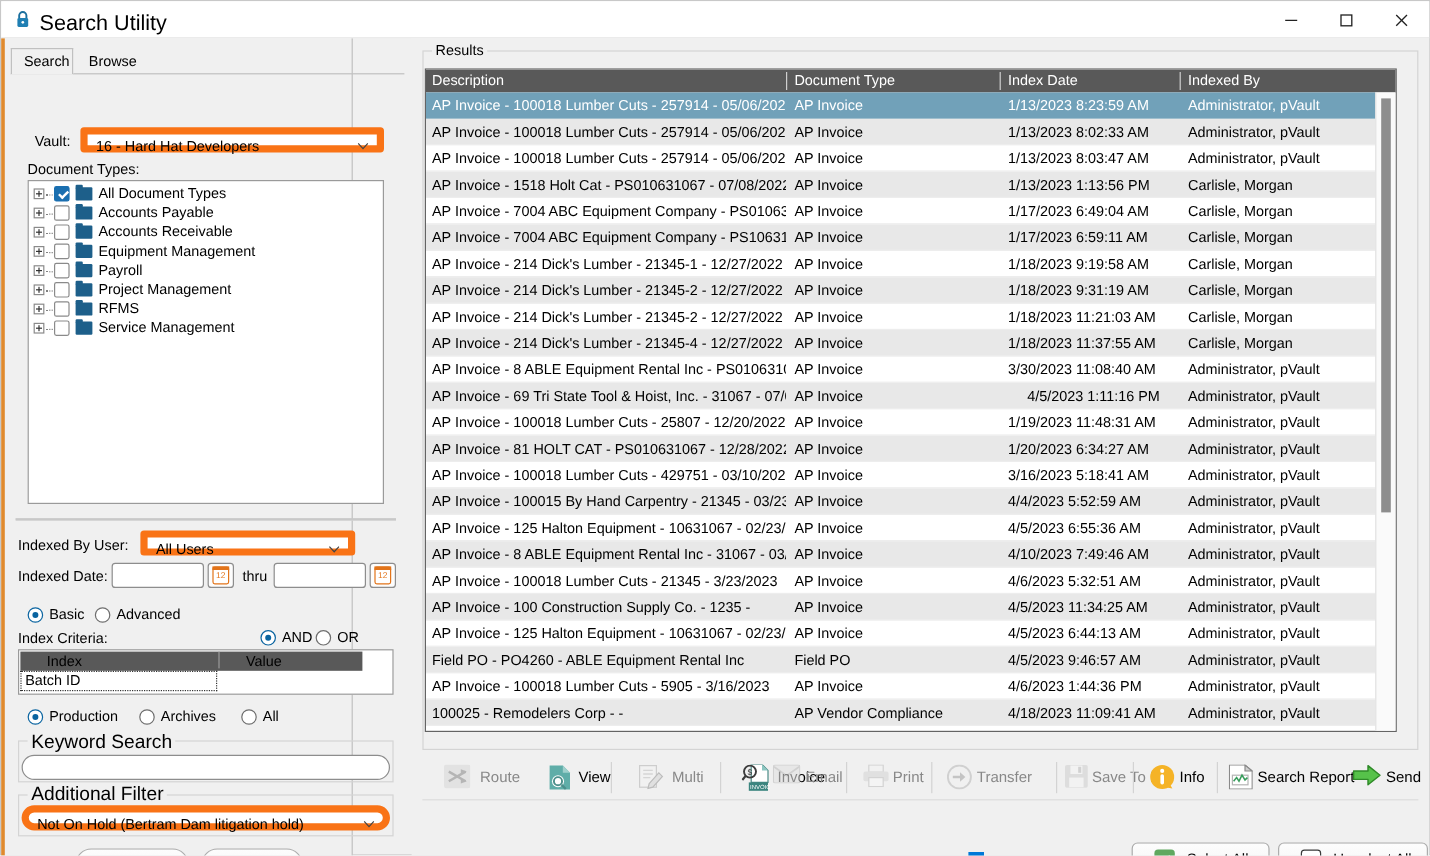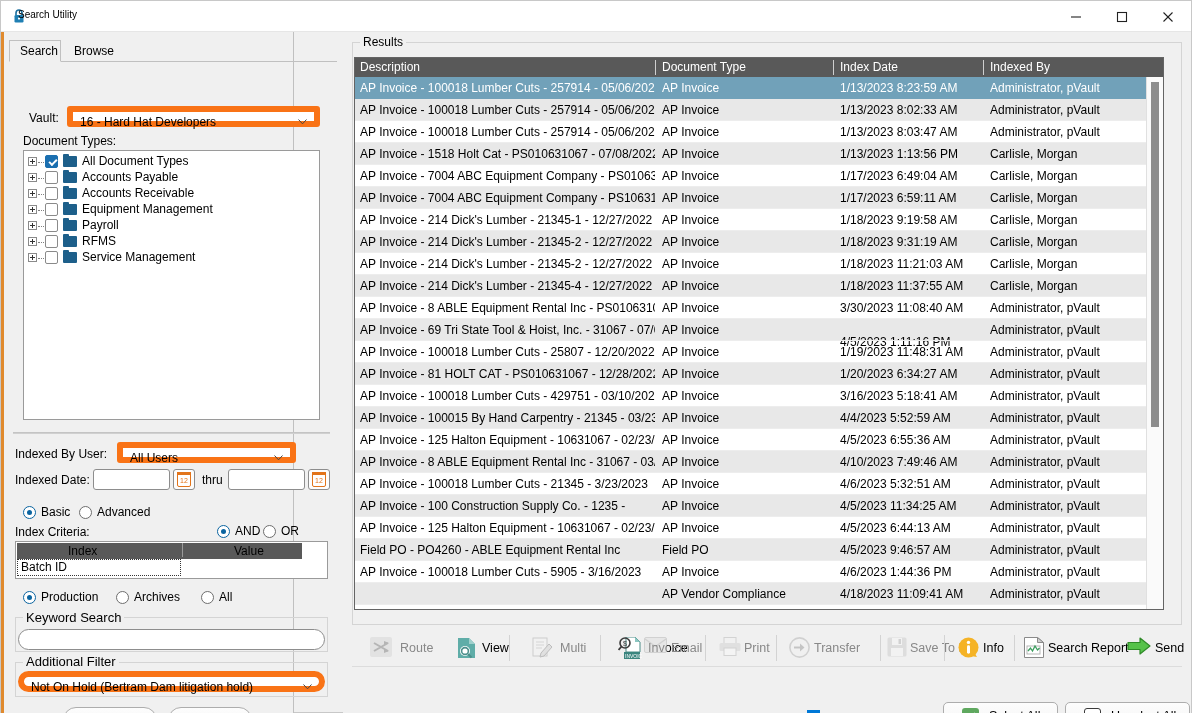--- a/index.html
+++ b/index.html
@@ -11,38 +11,38 @@
     color:#000;
     background:#ffffff;
     overflow:hidden;
     -webkit-font-smoothing:none;
   }
   .window { position:relative; width:1192px; height:713px; background:#f0f0f0; border:1px solid #c8c8c8; }
 
   
   .titlebar { position:absolute; left:0; top:0; width:1190px; height:31px; background:#ffffff; border-bottom:1px solid #e6e6e6; }
   .title-lock { position:absolute; left:10px; top:7px; width:16px; height:16px; }
-  .title-text { position:absolute; left:17px; top:8px; font-size:10px; color:#000; }
+  .title-text { position:absolute; left:32px; top:8px; font-size:18px; color:#000; }
   .winbtn { position:absolute; top:0; width:46px; height:31px; cursor:default; }
   .winbtn svg { position:absolute; left:50%; top:50%; transform:translate(-50%,-50%); }
   .btn-min { right:92px; }
   .btn-max { right:46px; }
   .btn-close { right:0px; }
 
   
   .leftpane { position:absolute; left:0px; top:31px; width:293px; height:681px; background:#f0f0f0; border-right:1px solid #c0c0c0; }
   .accentbar { position:absolute; left:0; top:0; width:3px; height:681px; background:#e08a2e; }
 
   .tabstrip { position:absolute; left:8px; top:8px; width:328px; height:22px; }
   .tab { position:absolute; top:0; height:22px; padding:3px 10px 0 10px; font-size:12px; border:1px solid transparent; }
   .tab.active { background:#f0f0f0; border:1px solid #c0c0c0; border-bottom:1px solid #f0f0f0; z-index:2; }
   .tabline { position:absolute; left:8px; top:29px; width:328px; height:1px; background:#c0c0c0; }
 
   .group { position:absolute; border:1px solid #d4d4d4; }
-  .grouplabel { position:absolute; font-size:13px; color:#000; background:#f0f0f0; padding:0 3px; }
+  .grouplabel { position:absolute; font-size:16px; color:#000; background:#f0f0f0; padding:0 3px; }
 
   .lbl { position:absolute; font-size:12px; color:#000; }
 
   .combo { position:absolute; height:21px; background:#fff; border:6px solid #f97316; border-radius:3px; }
   .combo .val { position:absolute; left:7px; top:3px; font-size:12px; white-space:nowrap; }
   .combo .arrow { position:absolute; right:7px; top:7px; width:9px; height:6px; }
 
   .treebox { position:absolute; left:22px; top:118px; width:297px; height:270px; background:#fff; border:1px solid #9a9a9a; overflow:hidden; }
   .tnode { position:relative; height:16px; padding-left:4px; }
   .tplus { position:absolute; left:4px; top:3px; width:9px; height:9px; border:1px solid #8a8a8a; background:#fff; }
@@ -65,21 +65,21 @@
   .calicon .n { position:absolute; left:2px; top:4px; font-size:7px; color:#e2741a; font-family:"Liberation Sans",sans-serif; }
 
   .radio { position:absolute; }
   .radio .dot { position:absolute; left:0; top:0; width:13px; height:13px; border:1px solid #6e6e6e; border-radius:50%; background:#fff; }
   .radio.on .dot { border:1px solid #0a64a0; }
   .radio.on .dot:after { content:""; position:absolute; left:3px; top:3px; width:5px; height:5px; border-radius:50%; background:#0a64a0; }
   .radio .rl { position:absolute; left:18px; top:-1px; font-size:12px; white-space:nowrap; }
 
   .critgrid { position:absolute; left:14px; top:509px; width:313px; height:38px; background:#fff; border:1px solid #9a9a9a; }
   .critgrid .hdr { position:absolute; left:0; top:0; height:16px; background:#595959; color:#fff; font-size:12px; }
-  .critgrid .hcell { position:absolute; top:0; height:16px; line-height:16px; padding-left:21px;margin-left:29px; }
+  .critgrid .hcell { position:absolute; top:0; height:16px; line-height:16px; padding-left:21px; }
   .critgrid .hsep { position:absolute; top:1px; width:1px; height:14px; background:#9a9a9a; }
   .critgrid .cell { position:absolute; top:17px; height:17px; line-height:17px; font-size:12px; padding-left:3px; }
   .critgrid .focusbox { position:absolute; left:1px; top:17px; width:164px; height:17px; border:1px dotted #333; }
 
   .btnstd { position:absolute; height:26px; background:linear-gradient(#fdfdfd,#f2f2f2); border:1px solid #adadad; border-radius:13px; font-size:12px; }
 
   
   .rightpane { position:absolute; left:342px; top:31px; width:848px; height:681px; background:#f0f0f0; }
   .resultsgroup { position:absolute; left:9px; top:10px; width:830px; height:583px; border:1px solid #d4d4d4; }
   .resultslabel { position:absolute; left:17px; top:39px; background:#f0f0f0; padding:0 3px; font-size:12px; }
@@ -199,20 +199,27 @@
             <span class="tcheck"></span>
             <span class="tfolder"></span>
             <span class="tlabel">Equipment Management</span>
           </div>
           <div class="tnode">
             <span class="tplus"></span>
             <span class="tdots"></span>
             <span class="tcheck"></span>
             <span class="tfolder"></span>
             <span class="tlabel">Payroll</span>
+          </div>
+          <div class="tnode">
+            <span class="tplus"></span>
+            <span class="tdots"></span>
+            <span class="tcheck"></span>
+            <span class="tfolder"></span>
+            <span class="tlabel">Project Management</span>
           </div>
           <div class="tnode">
             <span class="tplus"></span>
             <span class="tdots"></span>
             <span class="tcheck"></span>
             <span class="tfolder"></span>
             <span class="tlabel">RFMS</span>
           </div>
           <div class="tnode">
             <span class="tplus"></span>
@@ -408,21 +415,21 @@
           <div class="grow" style="top: 239px;">
             <span class="gc" style="left: 0px; width: 300px;">AP Invoice - 8 ABLE Equipment Rental Inc - PS010631067 …</span>
             <span class="gc" style="left: 302px; width: 176px;">AP Invoice</span>
             <span class="gc" style="left: 480px; width: 148px;">3/30/2023 11:08:40 AM</span>
             <span class="gc" style="left: 630px; width: 162px;">Administrator, pVault</span>
           </div>
           <div class="gline" style="top: 260px;"></div>
           <div class="grow alt" style="top: 261px;">
             <span class="gc" style="left: 0px; width: 300px;">AP Invoice - 69 Tri State Tool &amp; Hoist, Inc. - 31067 - 07/08/…</span>
             <span class="gc" style="left: 302px; width: 176px;">AP Invoice</span>
-            <span class="gc" style="left: 480px; width: 148px; margin-top: 12px;">4/5/2023 1:11:16 PM</span>
+            <span class="gc" style="left: 496px; width: 148px;">4/5/2023 1:11:16 PM</span>
             <span class="gc" style="left: 630px; width: 162px;">Administrator, pVault</span>
           </div>
           <div class="gline" style="top: 282px;"></div>
           <div class="grow" style="top: 283px;">
             <span class="gc" style="left: 0px; width: 300px;">AP Invoice - 100018 Lumber Cuts - 25807 - 12/20/2022</span>
             <span class="gc" style="left: 302px; width: 176px;">AP Invoice</span>
             <span class="gc" style="left: 480px; width: 148px;">1/19/2023 11:48:31 AM</span>
             <span class="gc" style="left: 630px; width: 162px;">Administrator, pVault</span>
           </div>
           <div class="gline" style="top: 304px;"></div>
@@ -490,20 +497,21 @@
           </div>
           <div class="gline" style="top: 502px;"></div>
           <div class="grow" style="top: 503px;">
             <span class="gc" style="left: 0px; width: 300px;">AP Invoice - 100018 Lumber Cuts - 5905 - 3/16/2023</span>
             <span class="gc" style="left: 302px; width: 176px;">AP Invoice</span>
             <span class="gc" style="left: 480px; width: 148px;">4/6/2023 1:44:36 PM</span>
             <span class="gc" style="left: 630px; width: 162px;">Administrator, pVault</span>
           </div>
           <div class="gline" style="top: 524px;"></div>
           <div class="grow alt" style="top: 525px;">
+            <span class="gc" style="left: 0px; width: 300px;">100025 - Remodelers Corp -  -</span>
             <span class="gc" style="left: 302px; width: 176px;">AP Vendor Compliance</span>
             <span class="gc" style="left: 480px; width: 148px;">4/18/2023 11:09:41 AM</span>
             <span class="gc" style="left: 630px; width: 162px;">Administrator, pVault</span>
           </div>
           <div class="gline" style="top: 546px;"></div>
           <div class="grow" style="top: 547px;">
             <span class="gc" style="left: 0px; width: 300px;"> - Job  - Unconditional Final Through</span>
             <span class="gc" style="left: 302px; width: 176px;">Lien Waver</span>
             <span class="gc" style="left: 480px; width: 148px;">4/19/2023 12:11:19 PM</span>
             <span class="gc" style="left: 630px; width: 162px;">Administrator, pVault</span>

